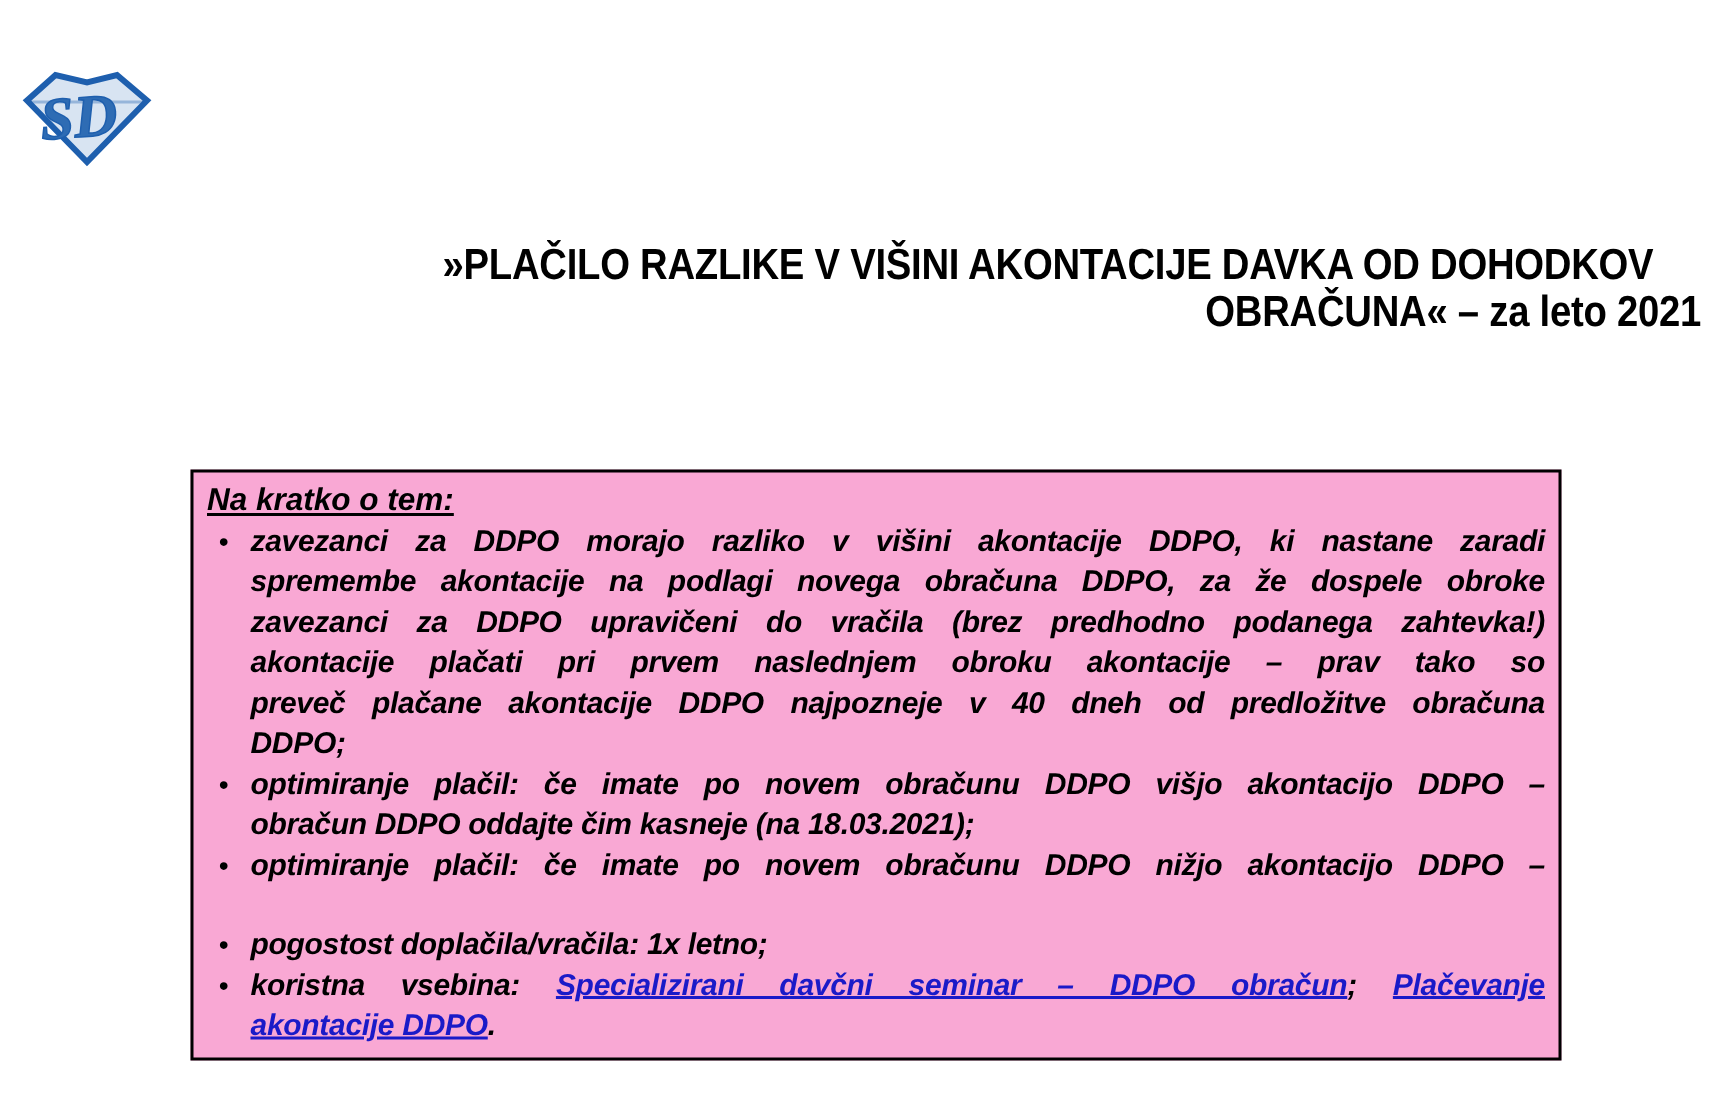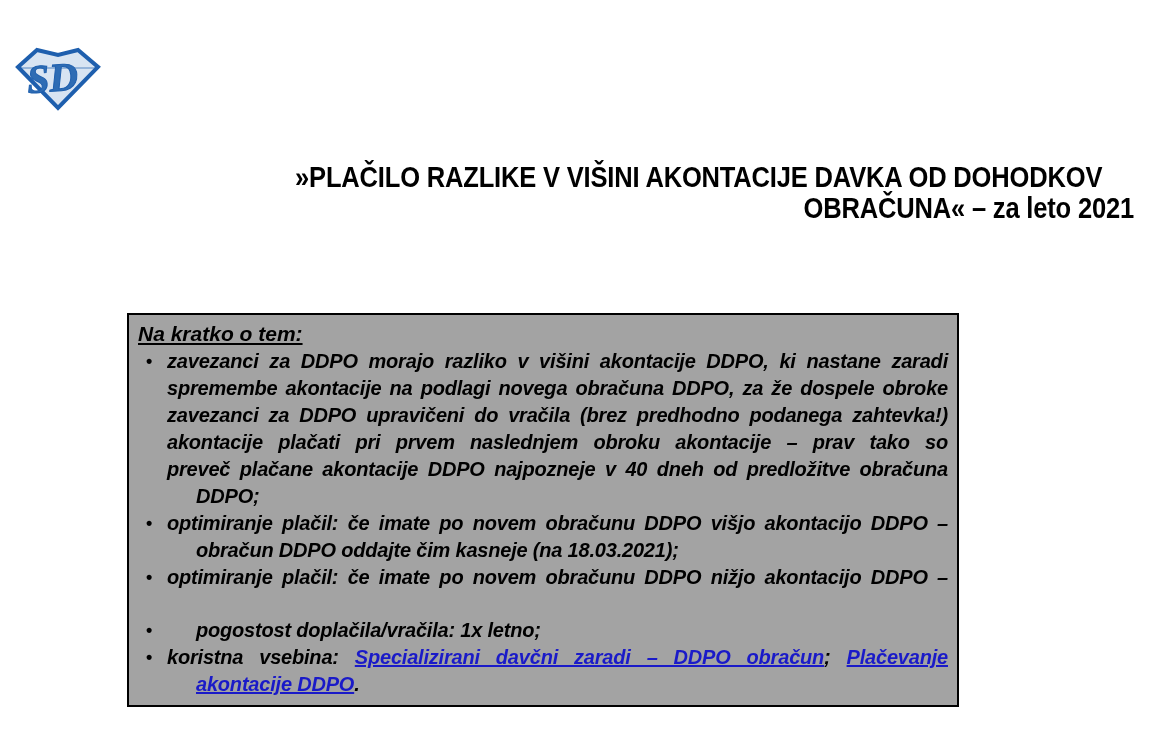--- a/index.html
+++ b/index.html
@@ -41,24 +41,24 @@
     display: inline-block;
     transform: scaleX(0.88);
     letter-spacing: -0.2px;
   }
 
   
   .info-box {
     position: absolute;
     left: 127px;
     top: 313px;
-    width: 832px;
+    width: 914px;
     border: 2px solid #000;
     padding: 4px 9px 7px 9px;
-    background: #a3a3a3;
+    background: #f9a8d4;
   }
   .box-heading {
     display: inline-block;
     font-size: 21px;
     font-weight: bold;
     font-style: italic;
     text-decoration: underline;
     line-height: 29px;
   }
   .bullet-item { display: flex; }
@@ -72,21 +72,21 @@
   }
   .bullet-lines { flex: 1; min-width: 0; }
   .tl {
     font-size: 20px;
     font-weight: bold;
     font-style: italic;
     line-height: 27px;
     letter-spacing: -0.2px;
   }
   .just { text-align: justify; text-align-last: justify; }
-  .left { text-align: left; text-align-last: left; margin-left: 29px; }
+  .left { text-align: left; text-align-last: left; }
   a.doc-link { color: #1a1ac8; text-decoration: underline; cursor: pointer; }
 </style>
 </head>
 <body>
 
 <div class="page">
 
   <div class="logo">
     <svg viewBox="0 0 88 70" width="88" height="70">
       <path d="M4 23 L23 6 L44 11 L64 6 L84 23 L44 64 Z" fill="#d8e4f2" stroke="#1e5fae" stroke-width="4" stroke-linejoin="miter"></path>
@@ -139,19 +139,19 @@
       <div class="bullet-marker">•</div>
       <div class="bullet-lines">
         <div class="tl left">pogostost doplačila/vračila: 1x letno;</div>
       </div>
     </div>
 
     
     <div class="bullet-item">
       <div class="bullet-marker">•</div>
       <div class="bullet-lines">
-        <div class="tl just"><span>koristna vsebina: </span><a class="doc-link">Specializirani davčni zaradi – DDPO obračun</a><span>; </span><a class="doc-link">Plačevanje</a></div>
+        <div class="tl just"><span>koristna vsebina: </span><a class="doc-link">Specializirani davčni seminar – DDPO obračun</a><span>; </span><a class="doc-link">Plačevanje</a></div>
         <div class="tl left"><a class="doc-link">akontacije DDPO</a><span>.</span></div>
       </div>
     </div>
 
   </div>
 </div>
 
 </body></html>

